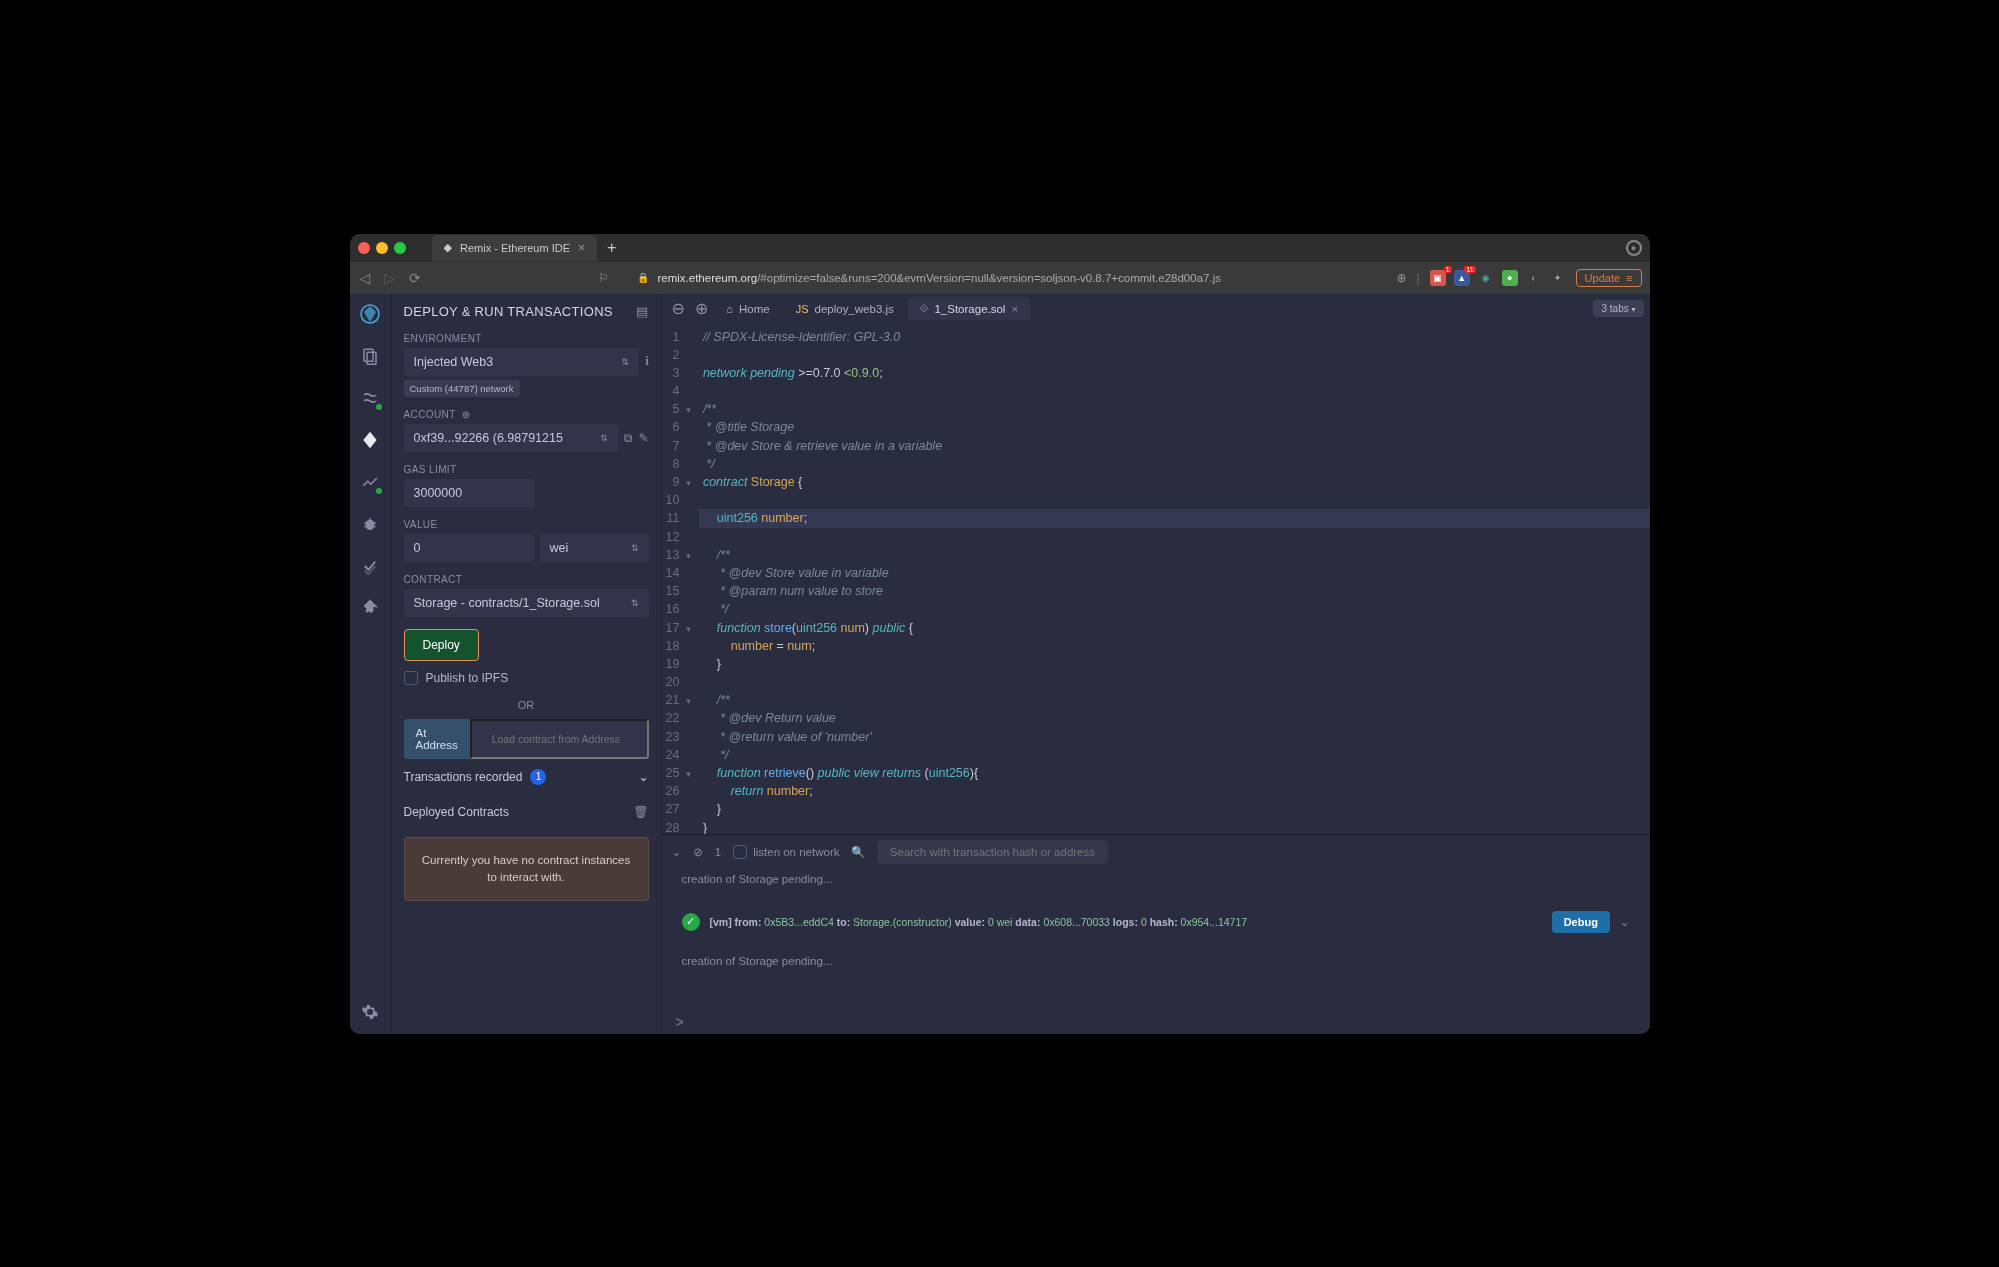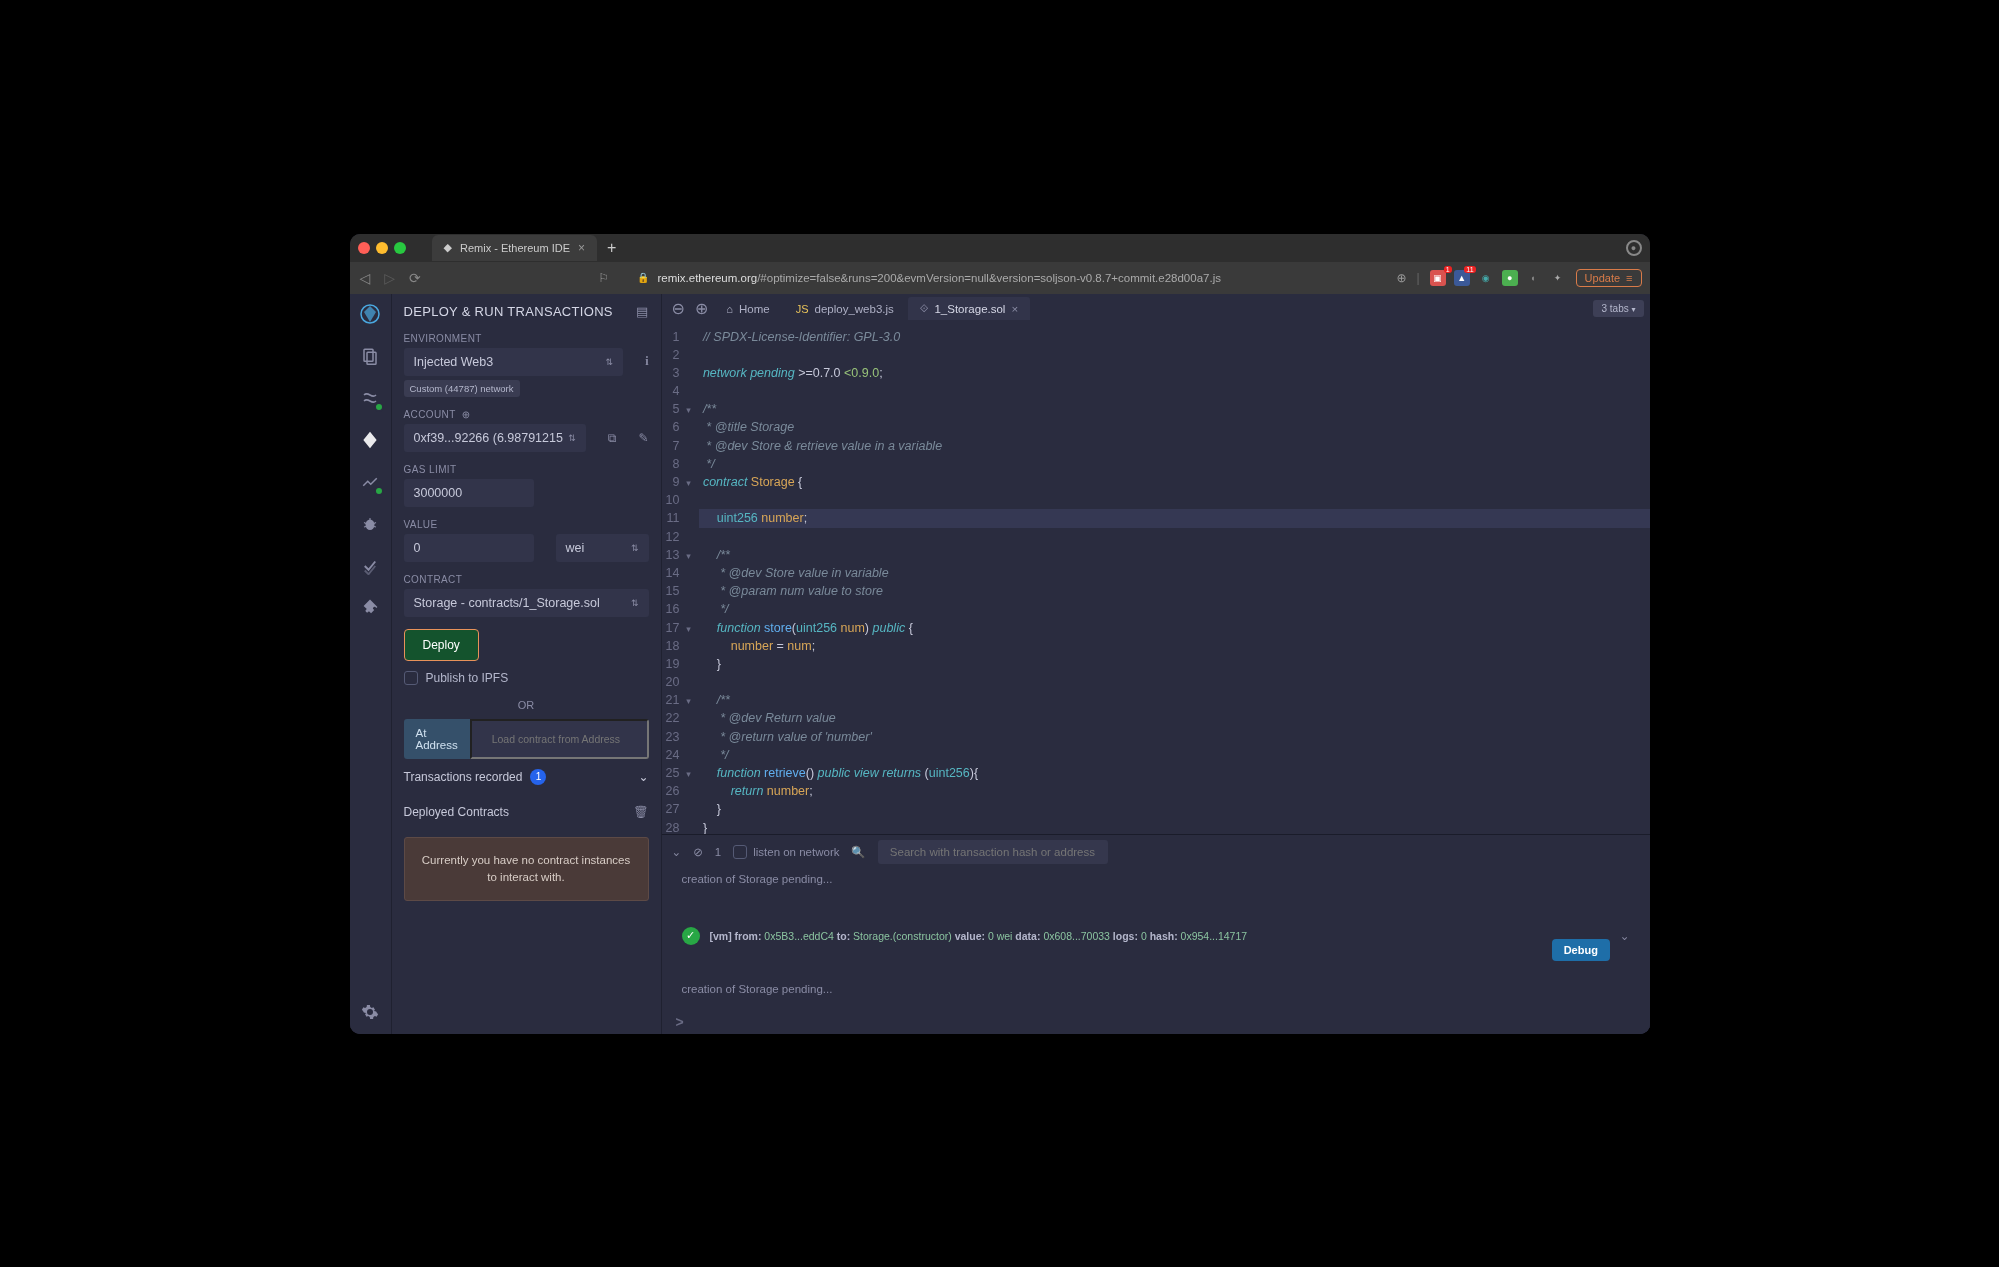--- a/index.html
+++ b/index.html
@@ -36,21 +36,21 @@
 .iconbar .ic.active { color:#fff; }
 .iconbar .ic .dot { position:absolute; bottom:-2px; right:-2px; width:10px; height:10px; border-radius:50%; background:#28a745; border:2px solid #2a2c3f; }
 .iconbar .remix-logo { color:#4aa8e0; }
 .iconbar .spacer { flex:1; }
 
 
 .sidepanel { width: 270px; background:#2a2c3f; border-right:1px solid #1f2130; padding: 10px 12px; overflow-y:auto; font-size:12px; color:#b4b7cc; }
 .sidepanel h1 { font-size:13px; font-weight:400; color:#d5d7e6; letter-spacing:0.3px; margin-bottom:14px; display:flex; justify-content:space-between; align-items:center; }
 .plabel { font-size:10px; color:#8a8ca5; letter-spacing:0.4px; margin-top:12px; margin-bottom:4px; display:flex; align-items:center; gap:6px; }
 .pselect { background:#32344a; border:none; color:#c7c9da; padding:7px 10px; border-radius:3px; width:100%; font-size:12.5px; display:flex; justify-content:space-between; align-items:center; }
-.prow { display:flex; gap:22px; align-items:center;justify-content:space-between; }
+.prow { display:flex; gap:6px; align-items:center;justify-content:space-between; }
 .prow .pselect { flex:1; }
 .netbadge { background:#3a3c52; color:#b4b7cc; font-size:9.5px; padding:3px 6px; border-radius:3px; display:inline-block; margin-top:4px; }
 .pinput { background:#32344a; border:none; color:#c7c9da; padding:7px 10px; border-radius:3px; font-size:12.5px; width:130px; }
 .deploy-btn { background:#14532d; border:1px solid #e8925a; color:#fff; padding:8px 18px; border-radius:4px; font-size:12px; margin-top:12px; cursor:pointer; }
 .chkrow { display:flex; align-items:center; gap:8px; margin-top:10px; font-size:12px; color:#b4b7cc; }
 .chkbox { width:14px; height:14px; border:1px solid #555a75; border-radius:3px; }
 .or { text-align:center; color:#8a8ca5; font-size:11px; margin:14px 0 8px; }
 .atrow { display:flex; }
 .atbtn { background:#35506a; color:#cfe0ef; padding:8px 12px; border-radius:3px 0 0 3px; font-size:11.5px; }
 .atinput { flex:1; background:#32344a; color:#7a7c90; padding:8px 20px; font-size:10.5px; border-radius:0 3px 3px 0; }
@@ -88,21 +88,21 @@
 .term-bar { height:34px; display:flex; align-items:center; gap:12px; padding:0 10px; color:#8a8ca5; }
 .term-bar .chkbox { width:14px; height:14px; }
 .term-search { background:#35374d; border:none; color:#8a8ca5; padding:6px 12px; border-radius:3px; font-size:11.5px; width:230px; }
 .term-body { flex:1; padding:4px 20px; color:#8a8ca5; overflow-y:auto; }
 .term-line { margin-bottom:4px; }
 .tx-row { display:flex; align-items:center; gap:10px; padding:10px 0; }
 .tx-check { width:18px; height:18px; border-radius:50%; background:#28a745; color:#fff; display:flex; align-items:center; justify-content:center; font-size:11px; }
 .tx-text { font-size:10.5px; color:#9597ad; }
 .tx-text b { color:#b4b7cc; font-weight:600; }
 .tx-text .v { color:#8bc4a0; }
-.debug-btn { background:#1e6ea8; color:#fff; padding:5px 12px; border-radius:4px; font-size:11px; font-weight:600;margin-top:28px; }
+.debug-btn { background:#1e6ea8; color:#fff; padding:5px 12px; border-radius:4px; font-size:11px; font-weight:600; }
 .term-prompt { padding:4px 14px; color:#6a6c85; font-size:14px; font-weight:bold; }
 
 svg { display:block; }
 </style>
 </head>
 <body>
 
 <div class="window">
 
   <div class="titlebar">

